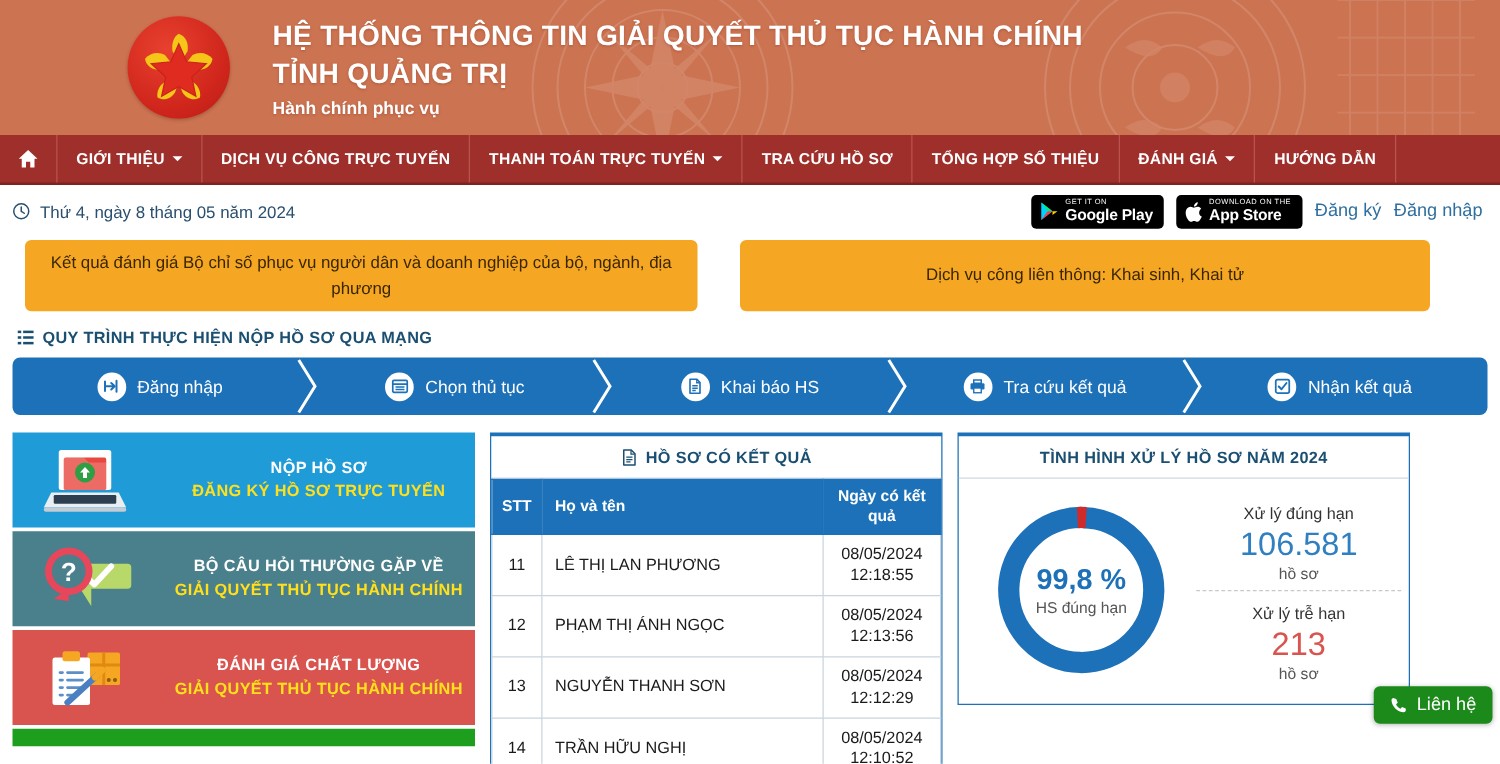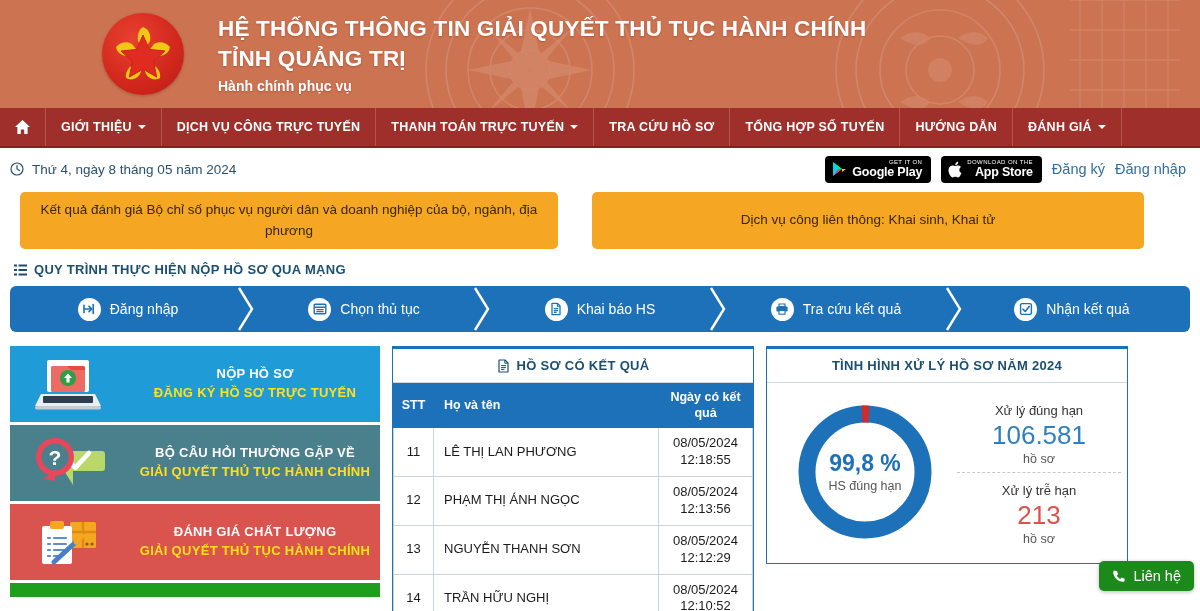--- a/index.html
+++ b/index.html
@@ -128,21 +128,21 @@
     height: 27px;
     background: #000000;
     border-radius: 4px;
     display: flex;
     align-items: center;
     gap: 5px;
     padding: 0 9px 0 7px;
     color: #ffffff;
     cursor: pointer;
   }
-  .store-badge .badge-text { line-height: 1.05; text-align: right; }
+  .store-badge .badge-text { line-height: 1.05; }
   .store-badge .badge-top {
     font-size: 6px;
     letter-spacing: 0.4px;
     text-transform: uppercase;
     display: block;
   }
   .store-badge .badge-bottom {
     font-size: 12.5px;
     font-weight: bold;
     display: block;
@@ -389,21 +389,21 @@
   .stat-unit {
     display: block;
     color: #555555;
     font-size: 12.5px;
   }
 
   
   .contact-fab {
     position: fixed;
     right: 6px;
-    bottom: 20px;
+    bottom: 32px;
     background: #1b8a1b;
     color: #ffffff;
     border-radius: 5px;
     height: 30px;
     display: flex;
     align-items: center;
     gap: 7px;
     padding: 0 13px;
     font-size: 14.5px;
     cursor: pointer;
@@ -487,28 +487,28 @@
     <span>DỊCH VỤ CÔNG TRỰC TUYẾN</span>
   </div>
   <div class="nav-item">
     <span>THANH TOÁN TRỰC TUYẾN</span>
     <i class="caret"></i>
   </div>
   <div class="nav-item">
     <span>TRA CỨU HỒ SƠ</span>
   </div>
   <div class="nav-item">
-    <span>TỔNG HỢP SỐ TUYẾN</span>
-  </div>
-  <div class="nav-item">
-    <span>HƯỚNG DẪN</span>
+    <span>TỔNG HỢP SỐ THIỆU</span>
   </div>
   <div class="nav-item">
     <span>ĐÁNH GIÁ</span>
     <i class="caret"></i>
+  </div>
+  <div class="nav-item">
+    <span>HƯỚNG DẪN</span>
   </div>
 </nav>
 
 <div class="utility-bar">
   <div class="date-block">
     <svg class="clock-icon" viewBox="0 0 14 14">
       <circle cx="7" cy="7" r="6" fill="none" stroke="#2a4f6e" stroke-width="1.2"></circle>
       <path d="M7 3.6 L7 7 L9.4 8.6" fill="none" stroke="#2a4f6e" stroke-width="1.2" stroke-linecap="round"></path>
     </svg>
     <span>Thứ 4, ngày 8 tháng 05 năm 2024</span>

